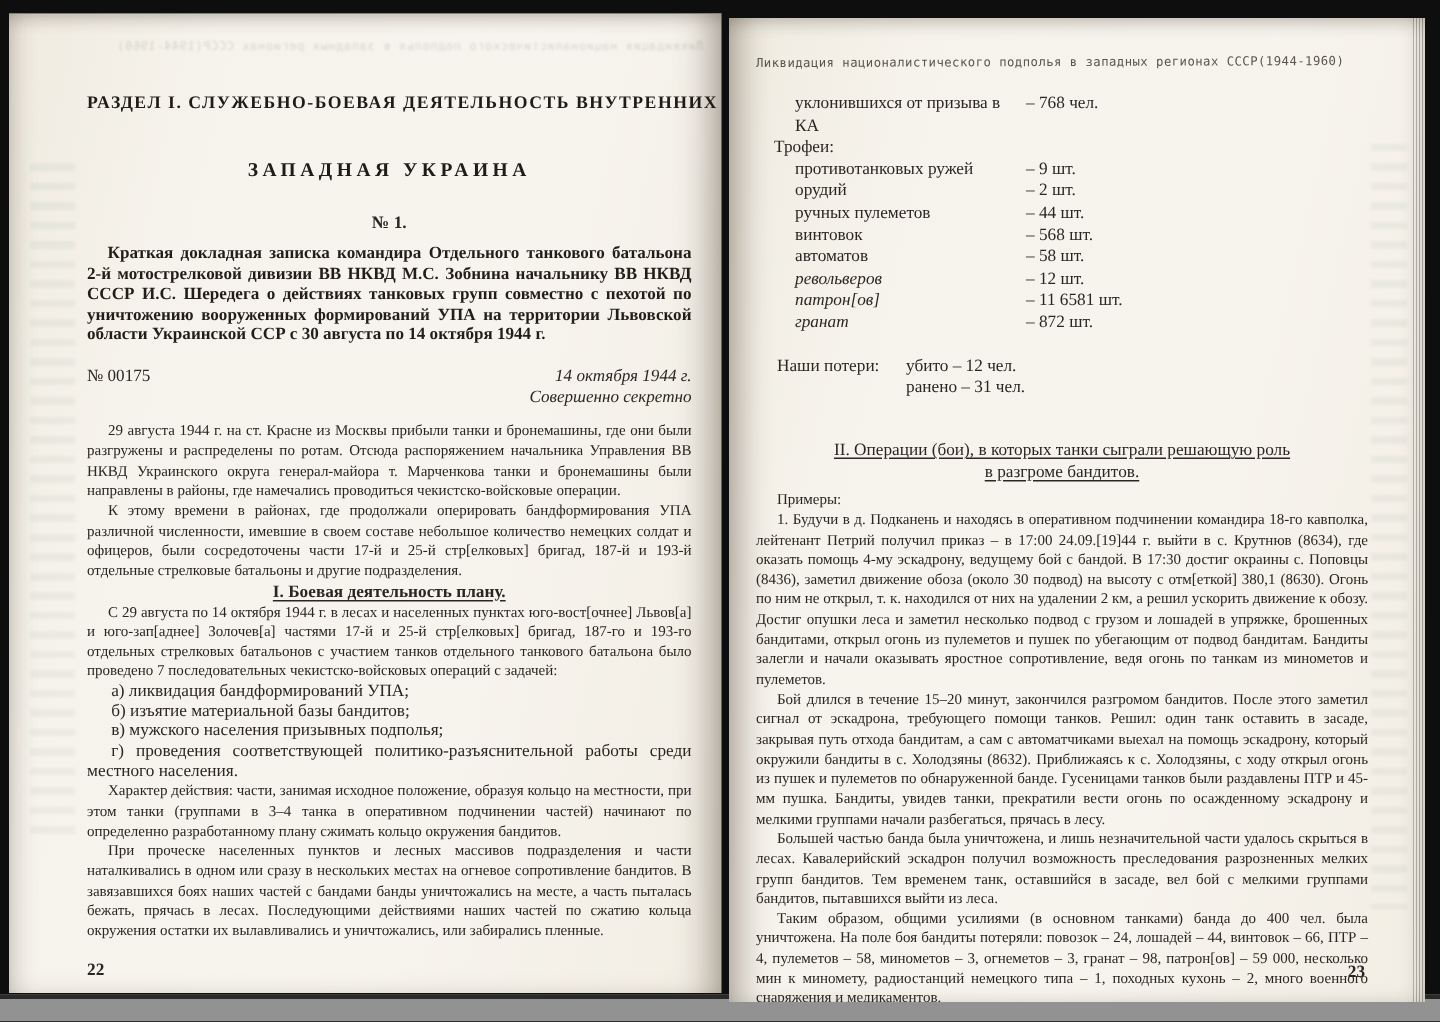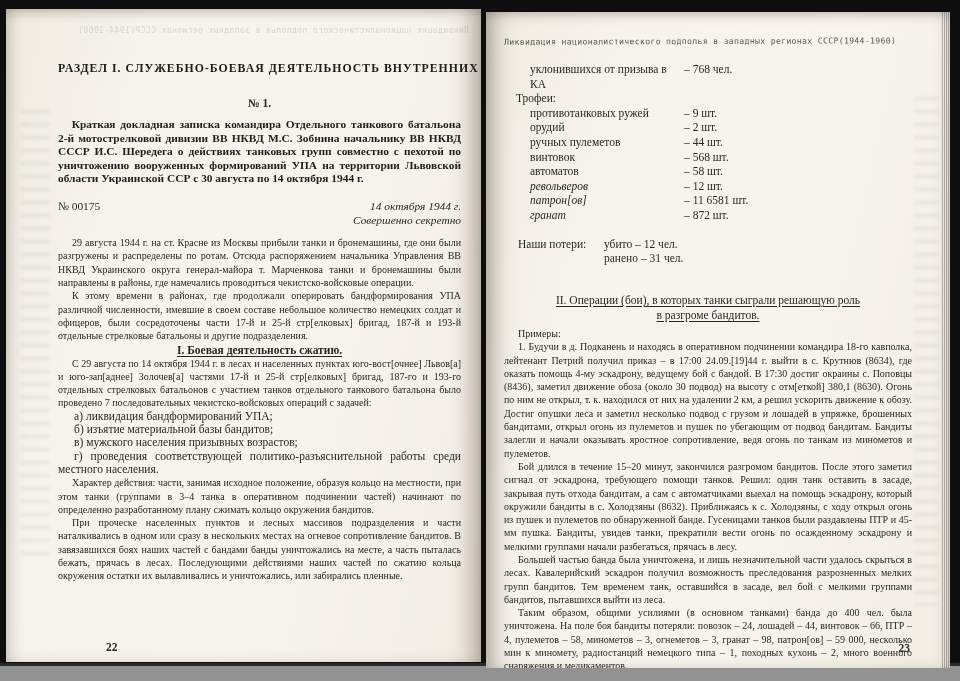--- a/index.html
+++ b/index.html
@@ -72,21 +72,21 @@
   .meta-right{text-align:right;font-style:italic;}
   .body-text p{
     margin:0;font-size:10px;line-height:13.3px;
     text-align:justify;text-indent:1.4em;
   }
   .subhead{margin:1px 0;text-align:center;font-size:11.5px;font-weight:bold;}
   .u{text-decoration:underline;text-underline-offset:2px;}
   .task{font-size:11.5px;line-height:13.3px;padding-left:1.4em;}
   .task-long{text-align:justify;padding-left:0;text-indent:1.4em;}
   .pagenum{position:absolute;bottom:9px;font-weight:bold;font-size:11.5px;}
-  .pn-left{left:52px;margin-left:48px;}
+  .pn-left{left:52px;}
   .pn-right{right:40px;bottom:14px;margin-left:44px;}
 
   
   .running-header{
     font-family:"DejaVu Sans Mono",monospace;font-size:8.2px;
     letter-spacing:.3px;color:#5a554f;white-space:nowrap;
     margin:0 0 16px 0;transform:rotate(-.2deg);
   }
   .t-row{display:flex;font-size:11.5px;line-height:14.6px;}
   .t-row.item{padding-left:26px;}
@@ -102,42 +102,43 @@
 </head>
 <body>
 
 <div>
 
   <div class="page page-left">
     <div class="ghost-header">Ликвидация националистического подполья в западных регионах СССР(1944-1960)</div>
     <div class="ghost-lines gl-left"></div>
 
     <div class="h-section">РАЗДЕЛ I. СЛУЖЕБНО-БОЕВАЯ ДЕЯТЕЛЬНОСТЬ ВНУТРЕННИХ ВОЙСК</div>
+    <div class="h-region">ЗАПАДНАЯ УКРАИНА</div>
     <div class="h-docno">№ 1.</div>
 
     <p class="abstract">Краткая докладная записка командира Отдельного танкового батальона 2-й мотострелковой дивизии ВВ НКВД М.С. Зобнина начальнику ВВ НКВД СССР И.С. Шередега о действиях танковых групп совместно с пехотой по уничтожению вооруженных формирований  УПА на территории Львовской области Украинской ССР с 30 августа по 14 октября 1944 г.</p>
 
     <div class="meta-row">
       <span>№ 00175</span>
       <span class="meta-right">
         <span>14 октября 1944 г.</span><br>
         <span>Совершенно секретно</span>
       </span>
     </div>
 
     <div class="body-text" style="margin-top:9px;">
       <p>29 августа 1944 г. на ст. Красне  из Москвы прибыли танки и бронемашины, где они были разгружены и распределены по ротам. Отсюда распоряжением начальника Управления ВВ НКВД Украинского округа генерал-майора т. Марченкова танки и бронемашины были направлены в районы, где намечались проводиться чекистско-войсковые операции.</p>
       <p>К этому времени в районах, где продолжали оперировать бандформирования УПА различной численности, имевшие в своем составе небольшое количество немецких солдат и офицеров, были сосредоточены части 17-й и 25-й стр[елковых] бригад, 187-й и 193-й отдельные стрелковые батальоны и другие подразделения.</p>
       <div class="subhead">
-        <span class="u">I. Боевая деятельность сжатию.</span>
+        <span class="u">I. Боевая деятельность плану.</span>
       </div>
       <p>С 29 августа по 14 октября 1944 г. в лесах и населенных пунктах юго-вост[очнее] Львов[а] и юго-зап[аднее] Золочев[а] частями 17-й и 25-й стр[елковых] бригад, 187-го и 193-го отдельных стрелковых батальонов с участием танков отдельного танкового батальона было проведено 7 последовательных чекистско-войсковых операций с задачей:</p>
       <div class="task">а) ликвидация бандформирований УПА;</div>
       <div class="task">б) изъятие материальной базы бандитов;</div>
-      <div class="task">в) мужского населения призывных возрастов;</div>
+      <div class="task">в) мужского населения призывных подполья;</div>
       <div class="task task-long">г) проведения соответствующей политико-разъяснительной работы среди местного населения.</div>
       <p>Характер действия: части, занимая исходное положение, образуя кольцо на местности, при этом танки (группами в 3–4 танка в оперативном подчинении частей) начинают по определенно разработанному плану сжимать кольцо окружения бандитов.</p>
       <p>При проческе населенных пунктов и лесных массивов подразделения и части наталкивались в одном или сразу в нескольких местах на огневое сопротивление бандитов. В завязавшихся боях наших частей с бандами банды уничтожались на месте, а часть пыталась бежать, прячась в лесах. Последующими действиями наших частей по сжатию кольца окружения остатки их вылавливались и уничтожались, или забирались пленные.</p>
 
     </div>
 
     <div class="pagenum pn-left">22</div>
   </div>
 
   <div class="page page-right">

